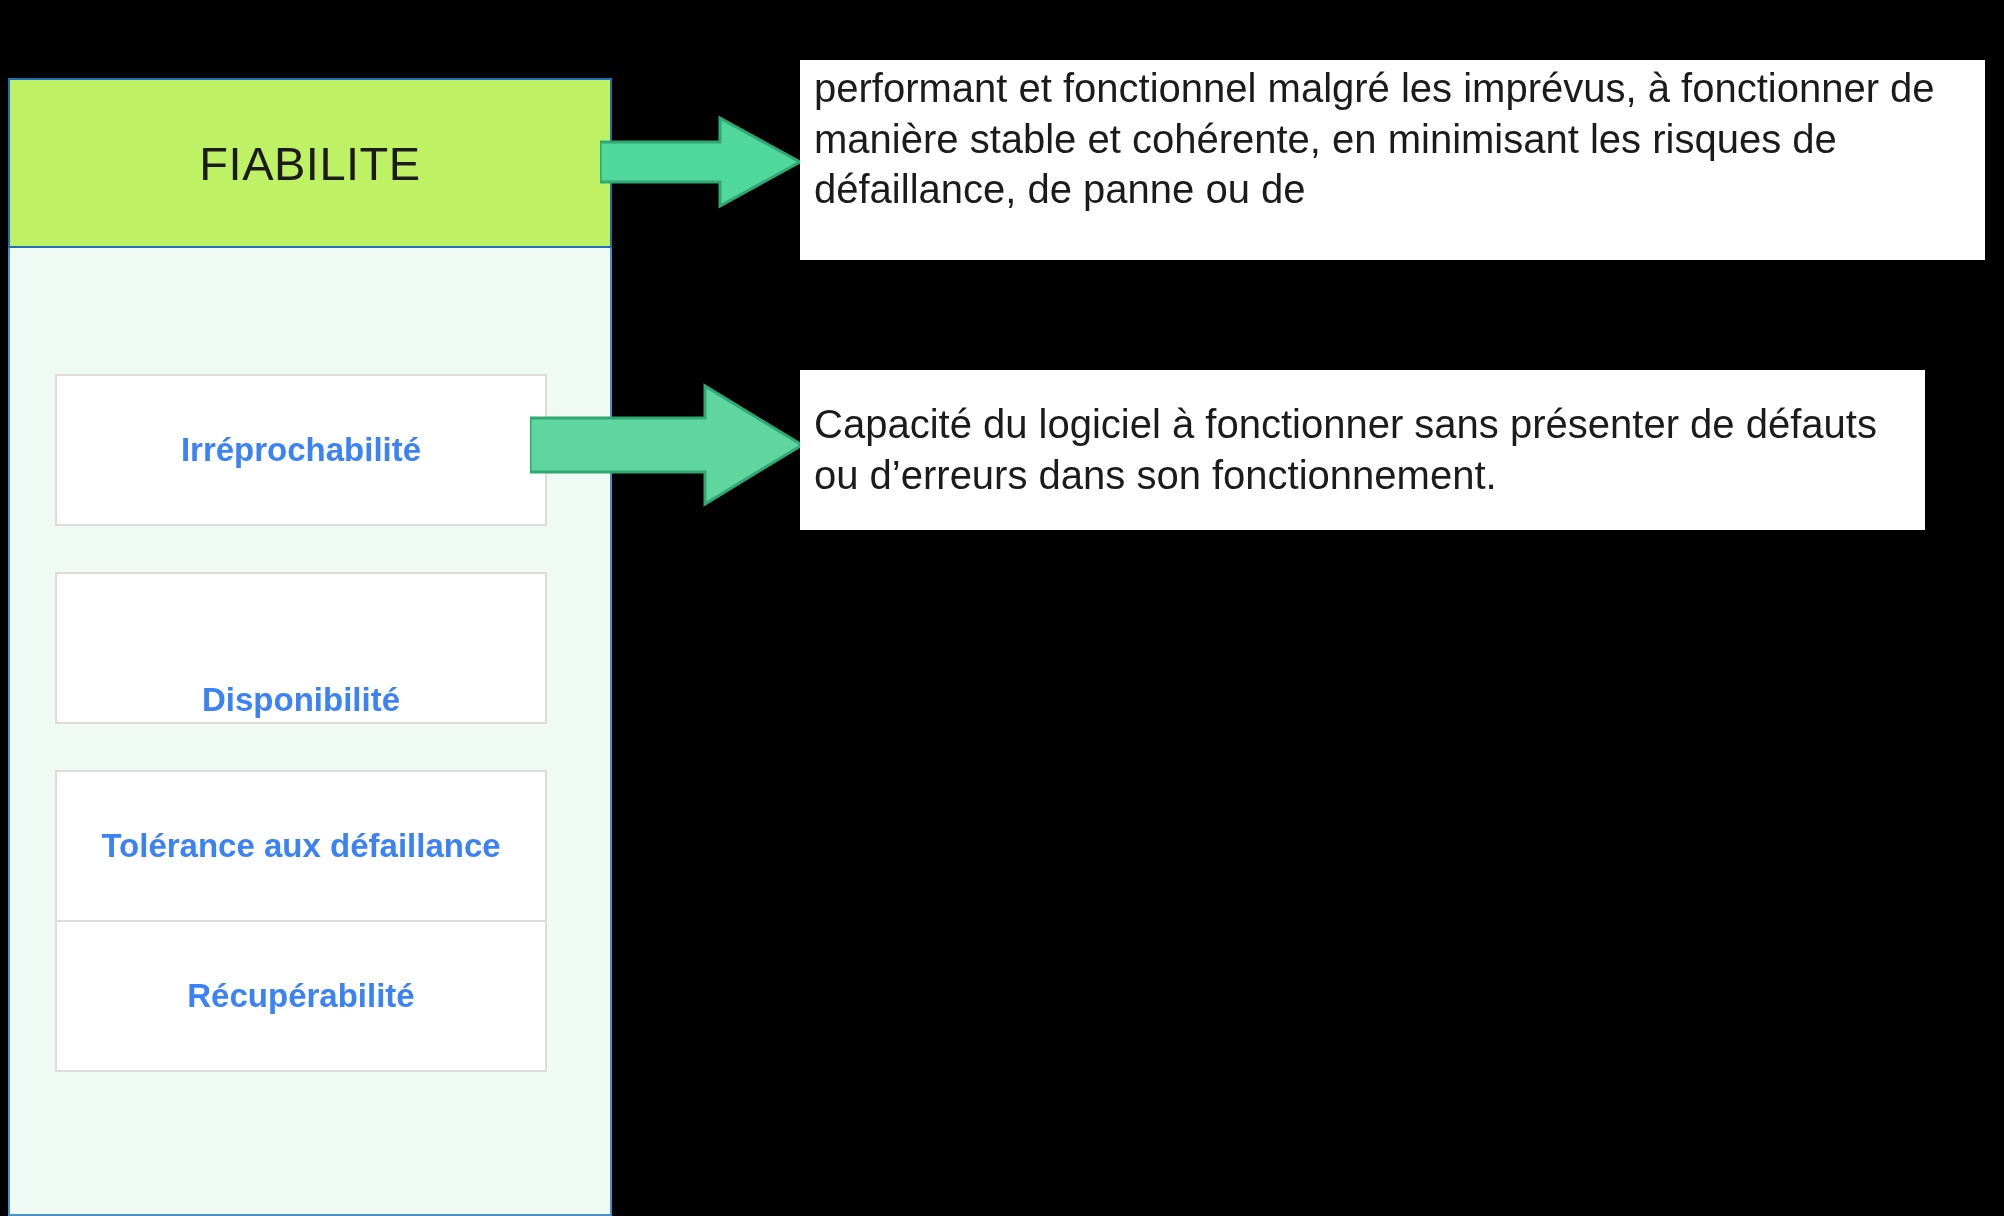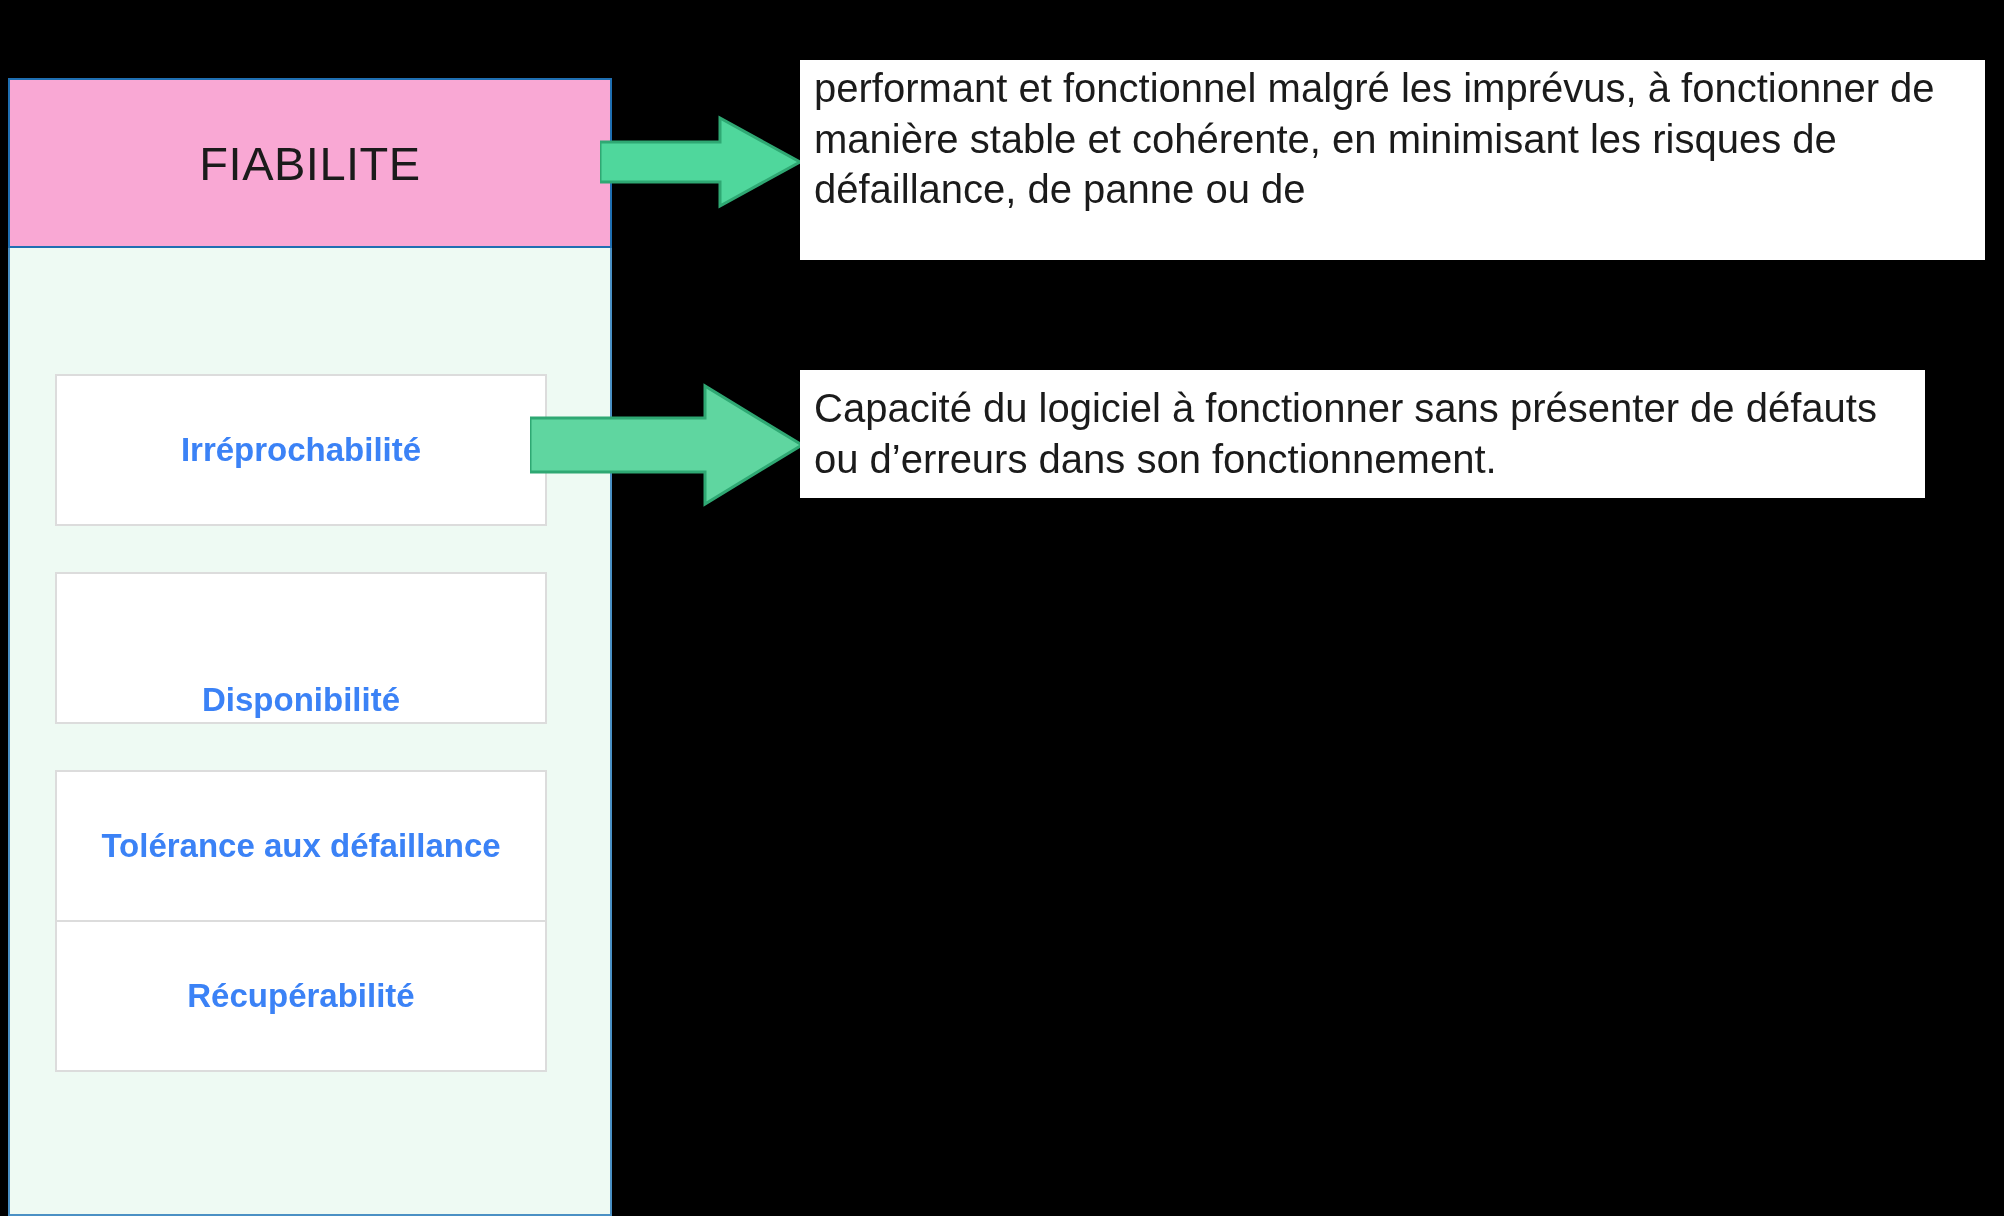--- a/index.html
+++ b/index.html
@@ -27,21 +27,21 @@
     border-top: none;
     box-sizing: border-box;
   }
   #panel-header {
     position: absolute;
     left: 8px;
     top: 78px;
     width: 604px;
     height: 170px;
     box-sizing: border-box;
-    background: #f9a8d4;
+    background: #bef264;
     border: 2px solid #1f6fb2;
     display: flex;
     align-items: center;
     justify-content: center;
   }
   #panel-header .title {
     font-size: 47px;
     color: #1b1b1b;
     letter-spacing: 0.5px;
     font-weight: 400;
@@ -93,21 +93,21 @@
     overflow: hidden;
   }
   #callout-top .inner {
     position: relative;
     top: -54px;
   }
   #callout-bottom {
     left: 800px;
     top: 370px;
     width: 1125px;
-    height: 128px;
+    height: 160px;
     overflow: hidden;
     display: flex;
     align-items: center;
   }
 
   
   .arrow {
     position: absolute;
   }
   #arrow-top   { left: 600px; top: 112px; }

